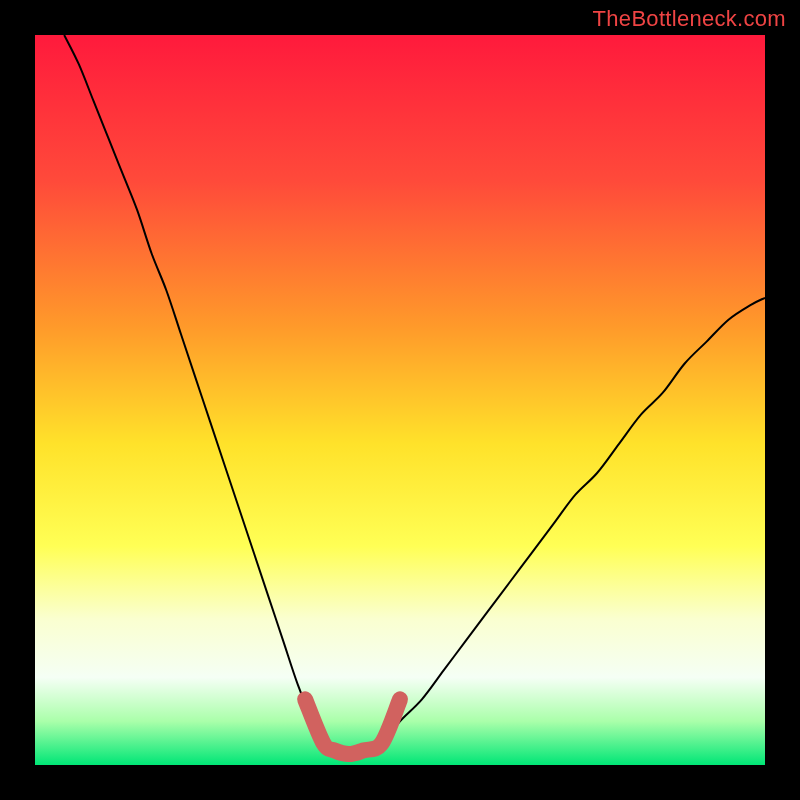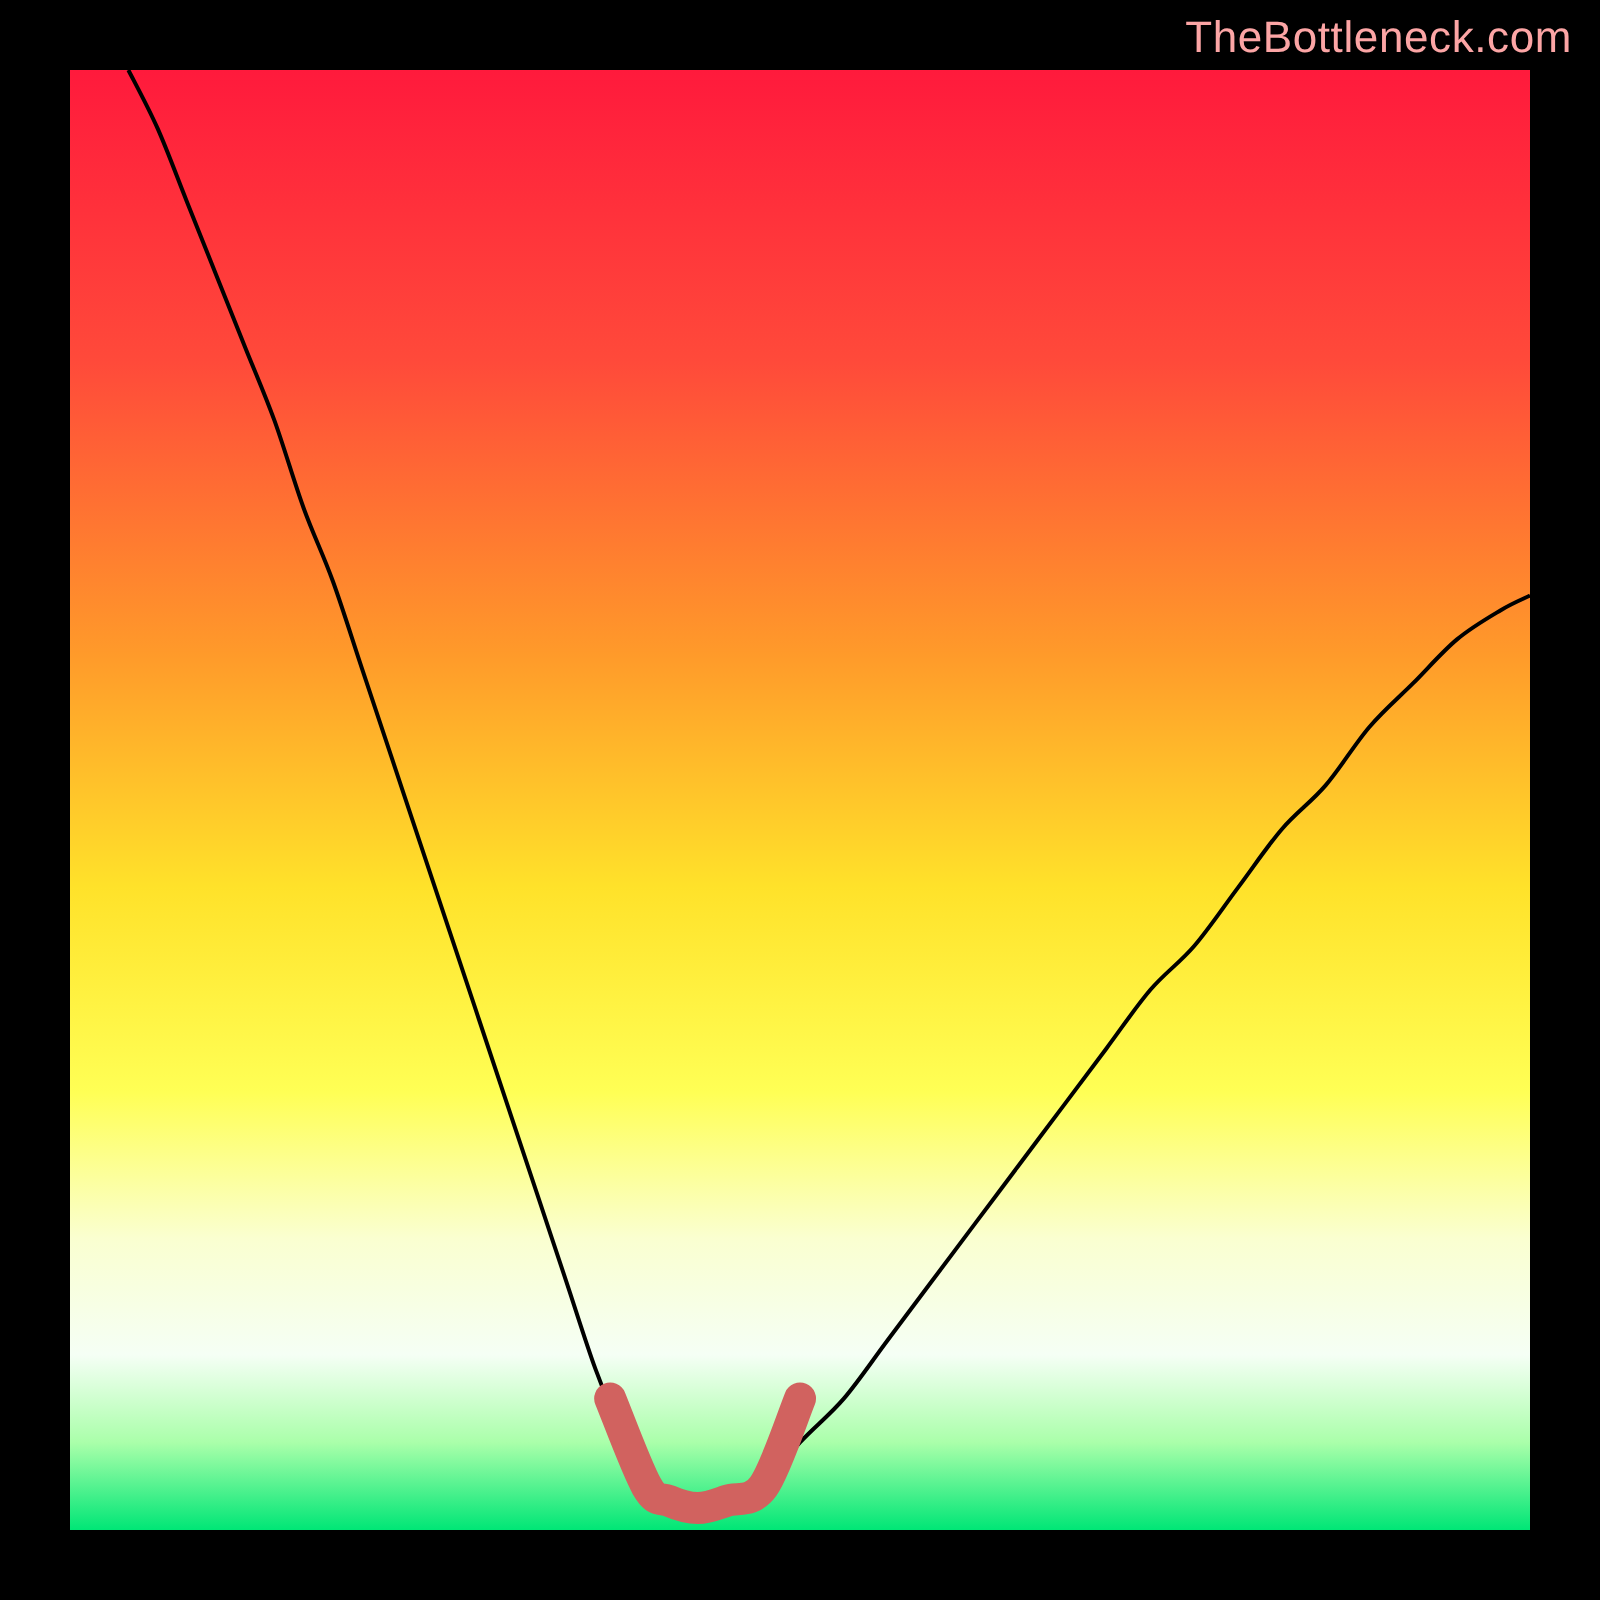--- a/index.html
+++ b/index.html
@@ -16,21 +16,21 @@
     top: 0;
     left: 0;
     width: 800px;
     height: 800px;
     background: #000;
   }
   .watermark {
     position: absolute;
     top: 6px;
     right: 14px;
-    color: #fca5a5;
+    color: #ef4444;
     font-size: 22px;
     font-weight: 400;
     letter-spacing: 0.3px;
     z-index: 20;
     user-select: none;
   }
   .plot-wrap {
     position: absolute;
     left: 35px;
     top: 35px;

